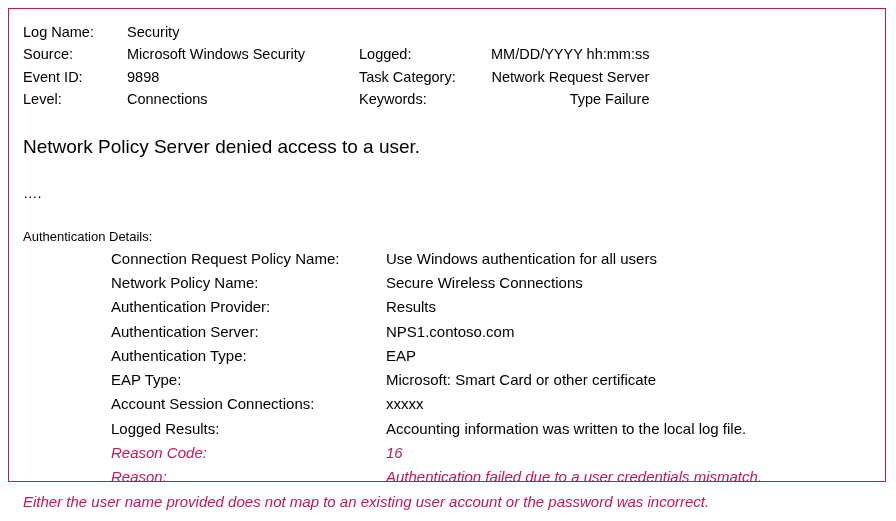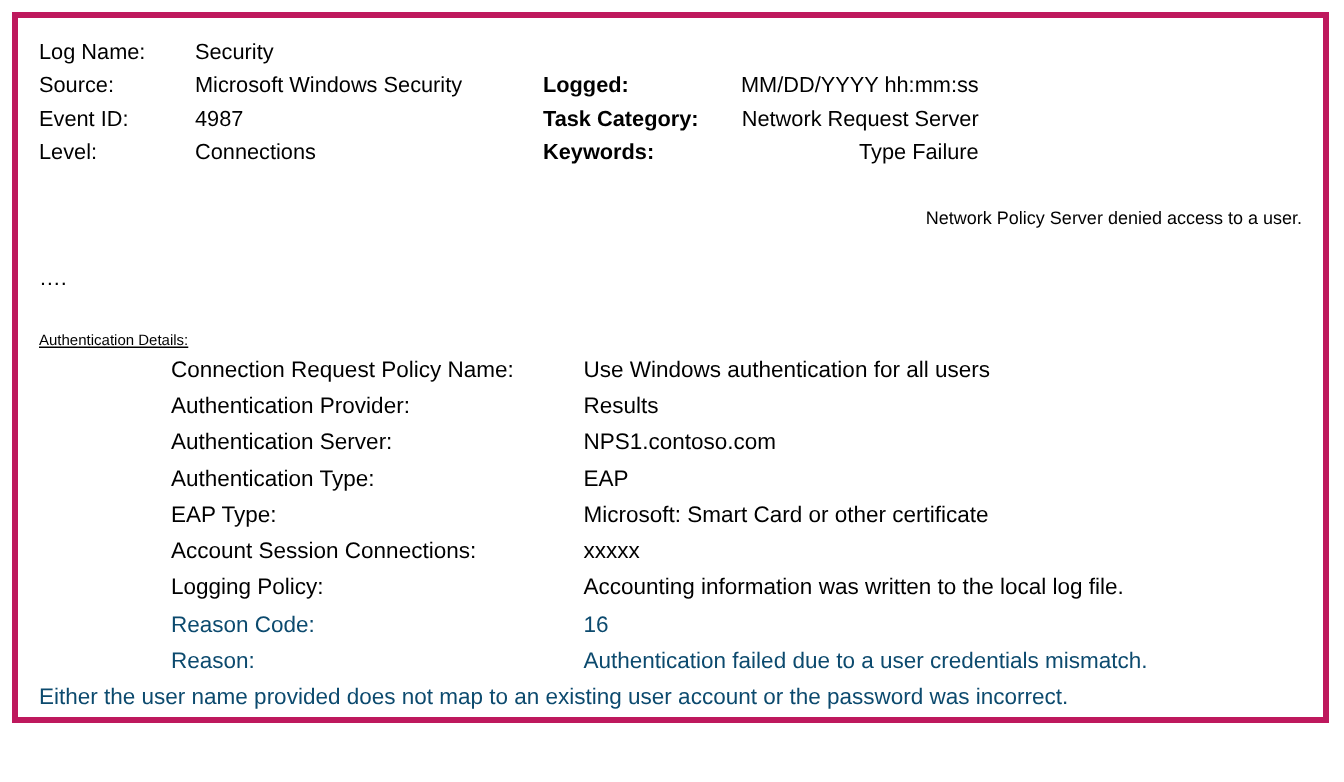--- a/index.html
+++ b/index.html
@@ -13,69 +13,67 @@
     font-family: "Liberation Sans", sans-serif;
     color: #000000;
     overflow: hidden;
   }
   #event-panel {
     position: absolute;
     left: 8px;
     top: 8px;
     width: 878px;
     height: 474px;
-    border: 4px solid #be185d;
+    border: 1px solid #be185d;
     box-sizing: border-box;
     background: #ffffff;
     padding: 12px 14px 0 14px;
   }
   .hdr-table {
     border-collapse: collapse;
     font-size: 14.5px;
     line-height: 1.55;
   }
   .hdr-table td {
     padding: 0;
     vertical-align: top;
     white-space: nowrap;
   }
   .col-label-1 { width: 104px; }
   .col-value-1 { width: 232px; }
-  .col-label-2 { width: 132px; font-weight: bold; }
+  .col-label-2 { width: 132px; }
   .col-value-2 { width: auto; text-align: right; }
 
   .spacer-lg { height: 22px; }
 
   .para {
-    font-size: 12px;
+    font-size: 19px;
     line-height: 1.5;
-    text-align: right;
   }
   .ellipsis {
     font-size: 14.5px;
     line-height: 1.5;
   }
   .section-title {
-    font-size: 10px;
+    font-size: 13px;
     line-height: 1.5;
-    text-decoration: underline;
   }
   .details-table {
     border-collapse: collapse;
     font-size: 15px;
     line-height: 1.62;
     margin-left: 88px;
   }
   .details-table td {
     padding: 0;
     vertical-align: top;
     white-space: nowrap;
   }
   .details-table td.k { width: 275px; }
-  .red { color: #0c4a6e; }
+  .red { color: #be185d; font-style: italic; }
   .footnote {
     font-size: 15px;
     line-height: 1.5;
     margin-top: 1px;
   }
 </style>
 </head>
 <body>
 
 <div id="event-panel">
@@ -89,21 +87,21 @@
         <td class="col-value-2"></td>
       </tr>
       <tr>
         <td class="col-label-1">Source:</td>
         <td class="col-value-1">Microsoft Windows Security</td>
         <td class="col-label-2">Logged:</td>
         <td class="col-value-2">MM/DD/YYYY hh:mm:ss</td>
       </tr>
       <tr>
         <td class="col-label-1">Event ID:</td>
-        <td class="col-value-1">4987</td>
+        <td class="col-value-1">9898</td>
         <td class="col-label-2">Task Category:</td>
         <td class="col-value-2">Network Request Server</td>
       </tr>
       <tr>
         <td class="col-label-1">Level:</td>
         <td class="col-value-1">Connections</td>
         <td class="col-label-2">Keywords:</td>
         <td class="col-value-2">Type Failure</td>
       </tr>
     </tbody>
@@ -121,41 +119,45 @@
 
   <div class="section-title">Authentication Details:</div>
 
   <table class="details-table">
     <tbody>
       <tr>
         <td class="k">Connection Request Policy Name:</td>
         <td>Use Windows authentication for all users</td>
       </tr>
       <tr>
+        <td class="k">Network Policy Name:</td>
+        <td>Secure Wireless Connections</td>
+      </tr>
+      <tr>
         <td class="k">Authentication Provider:</td>
         <td>Results</td>
       </tr>
       <tr>
         <td class="k">Authentication Server:</td>
         <td>NPS1.contoso.com</td>
       </tr>
       <tr>
         <td class="k">Authentication Type:</td>
         <td>EAP</td>
       </tr>
       <tr>
         <td class="k">EAP Type:</td>
         <td>Microsoft: Smart Card or other certificate</td>
       </tr>
       <tr>
         <td class="k">Account Session Connections:</td>
         <td>xxxxx</td>
       </tr>
       <tr>
-        <td class="k">Logging Policy:</td>
+        <td class="k">Logged Results:</td>
         <td>Accounting information was written to the local log file.</td>
       </tr>
       <tr>
         <td class="k red">Reason Code:</td>
         <td class="red">16</td>
       </tr>
       <tr>
         <td class="k red">Reason:</td>
         <td class="red">Authentication failed due to a user credentials mismatch.</td>
       </tr>

